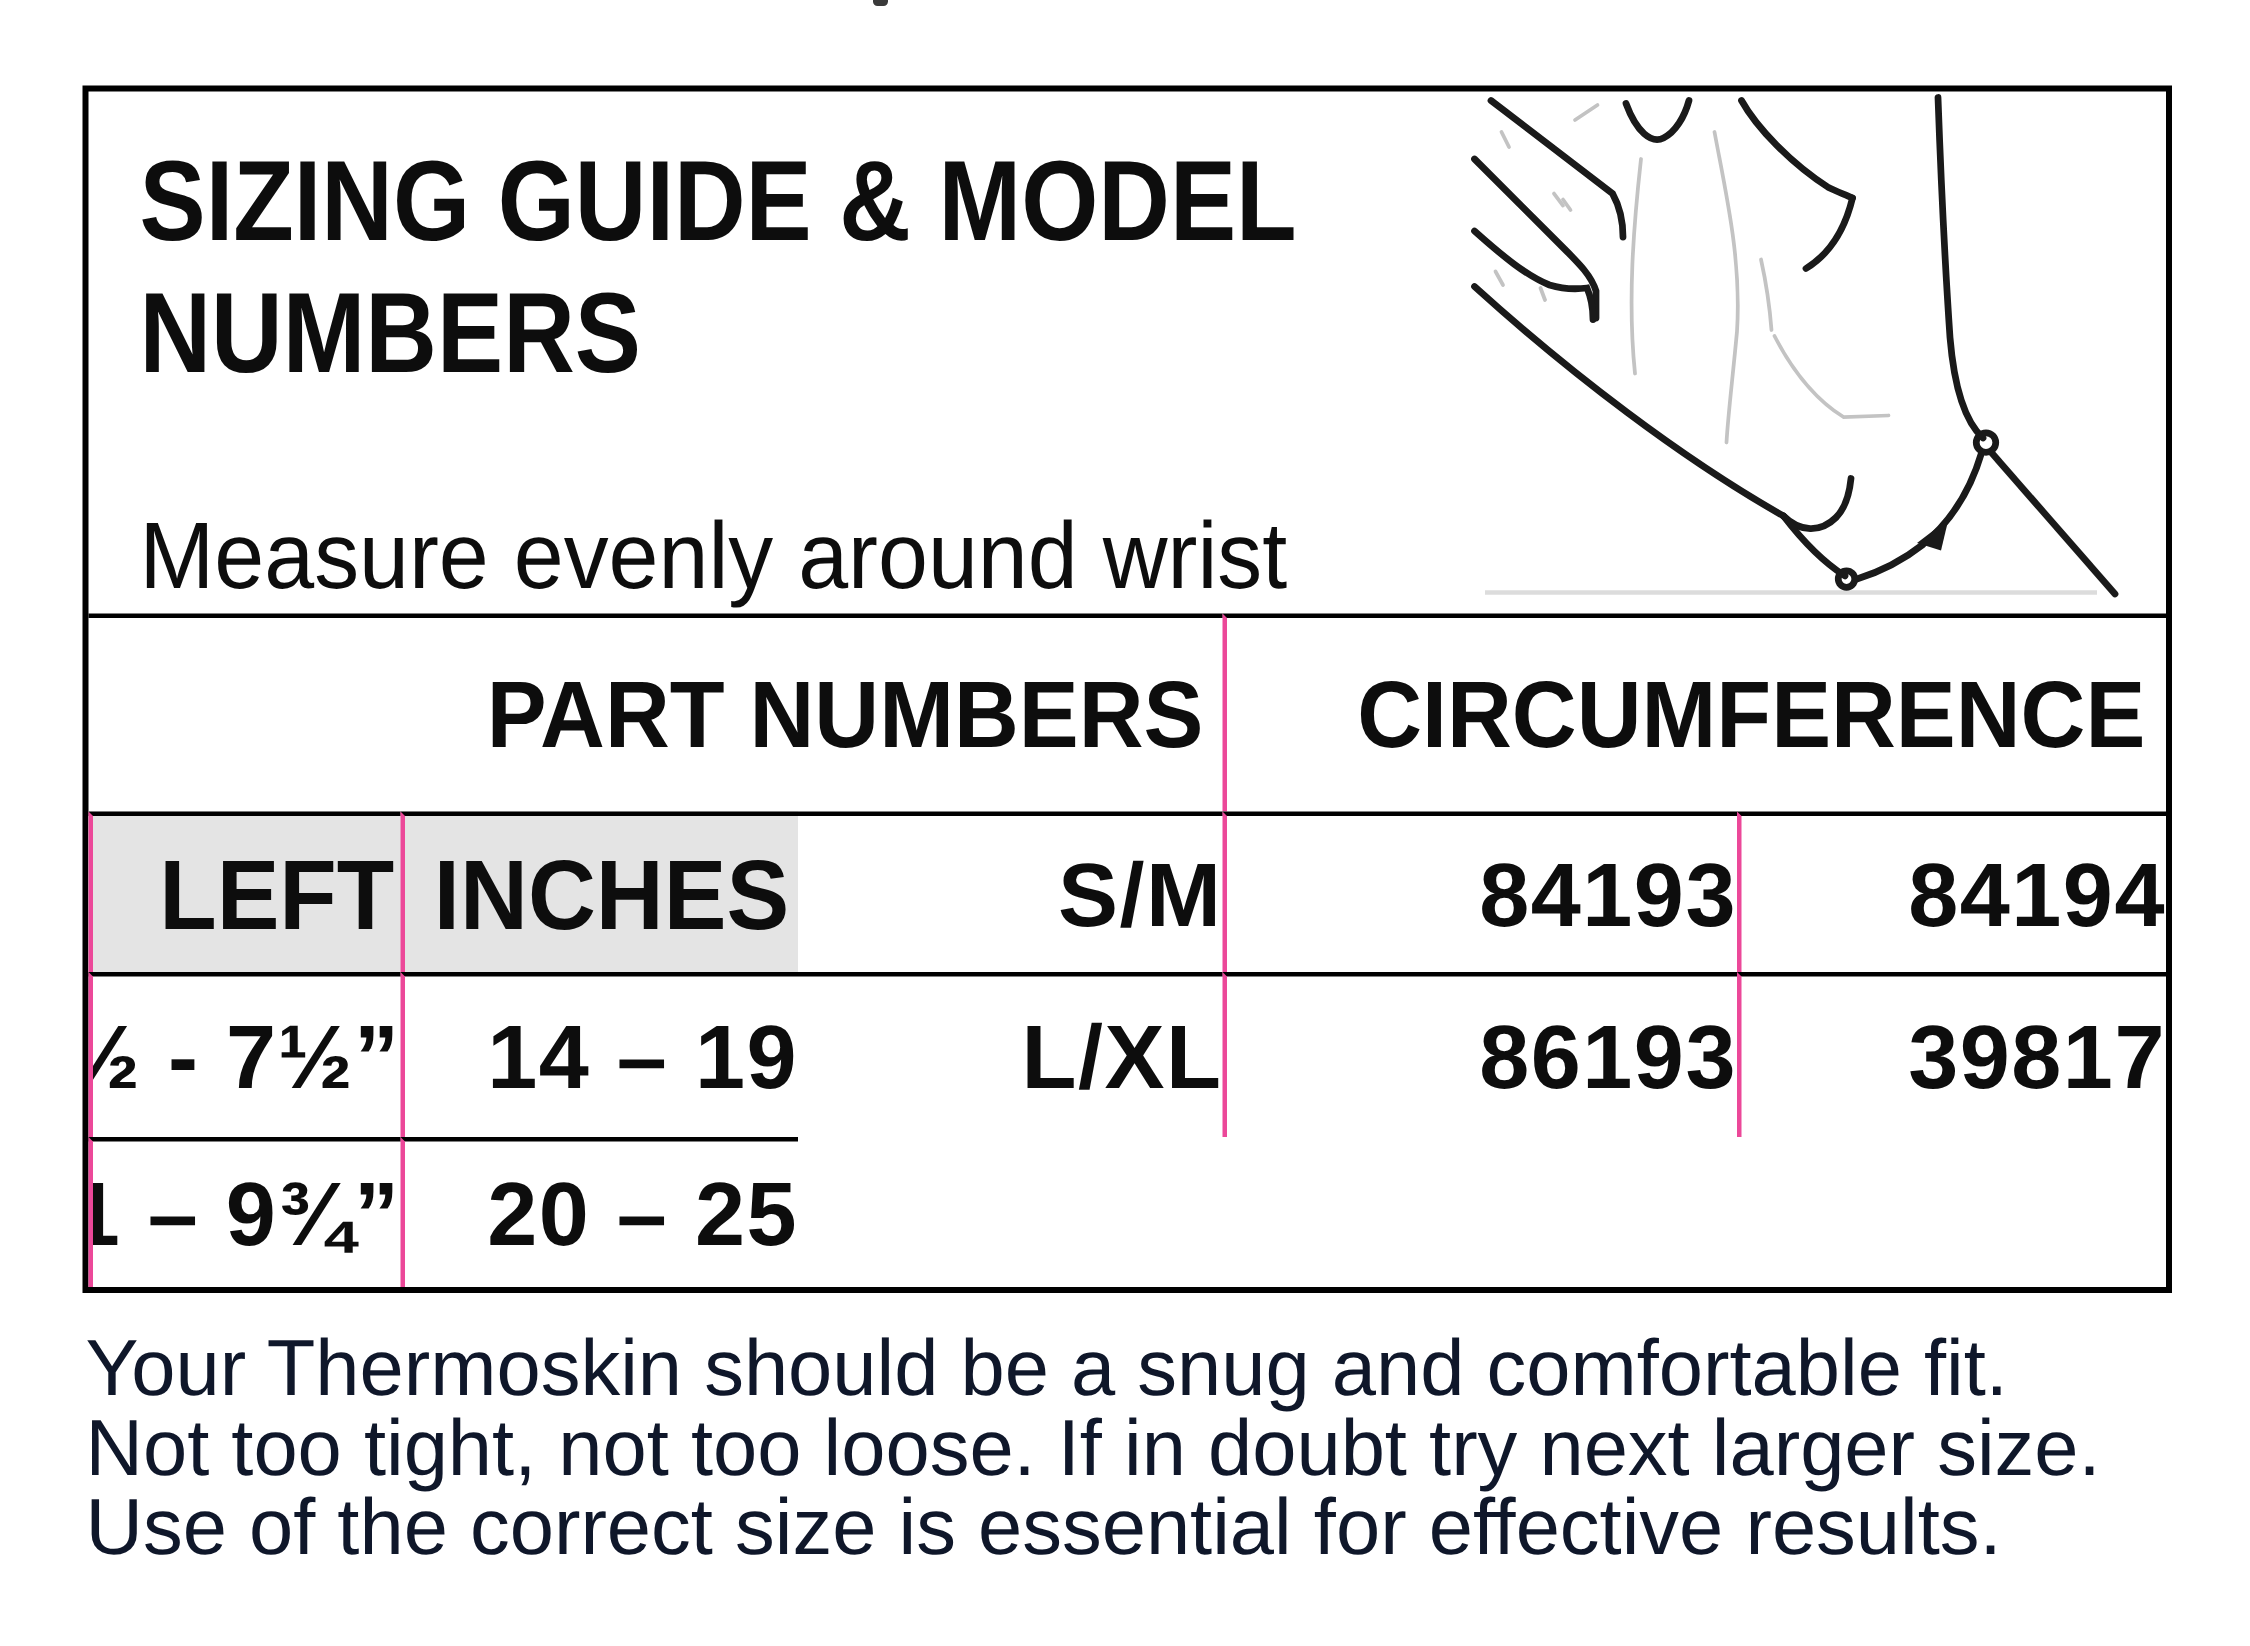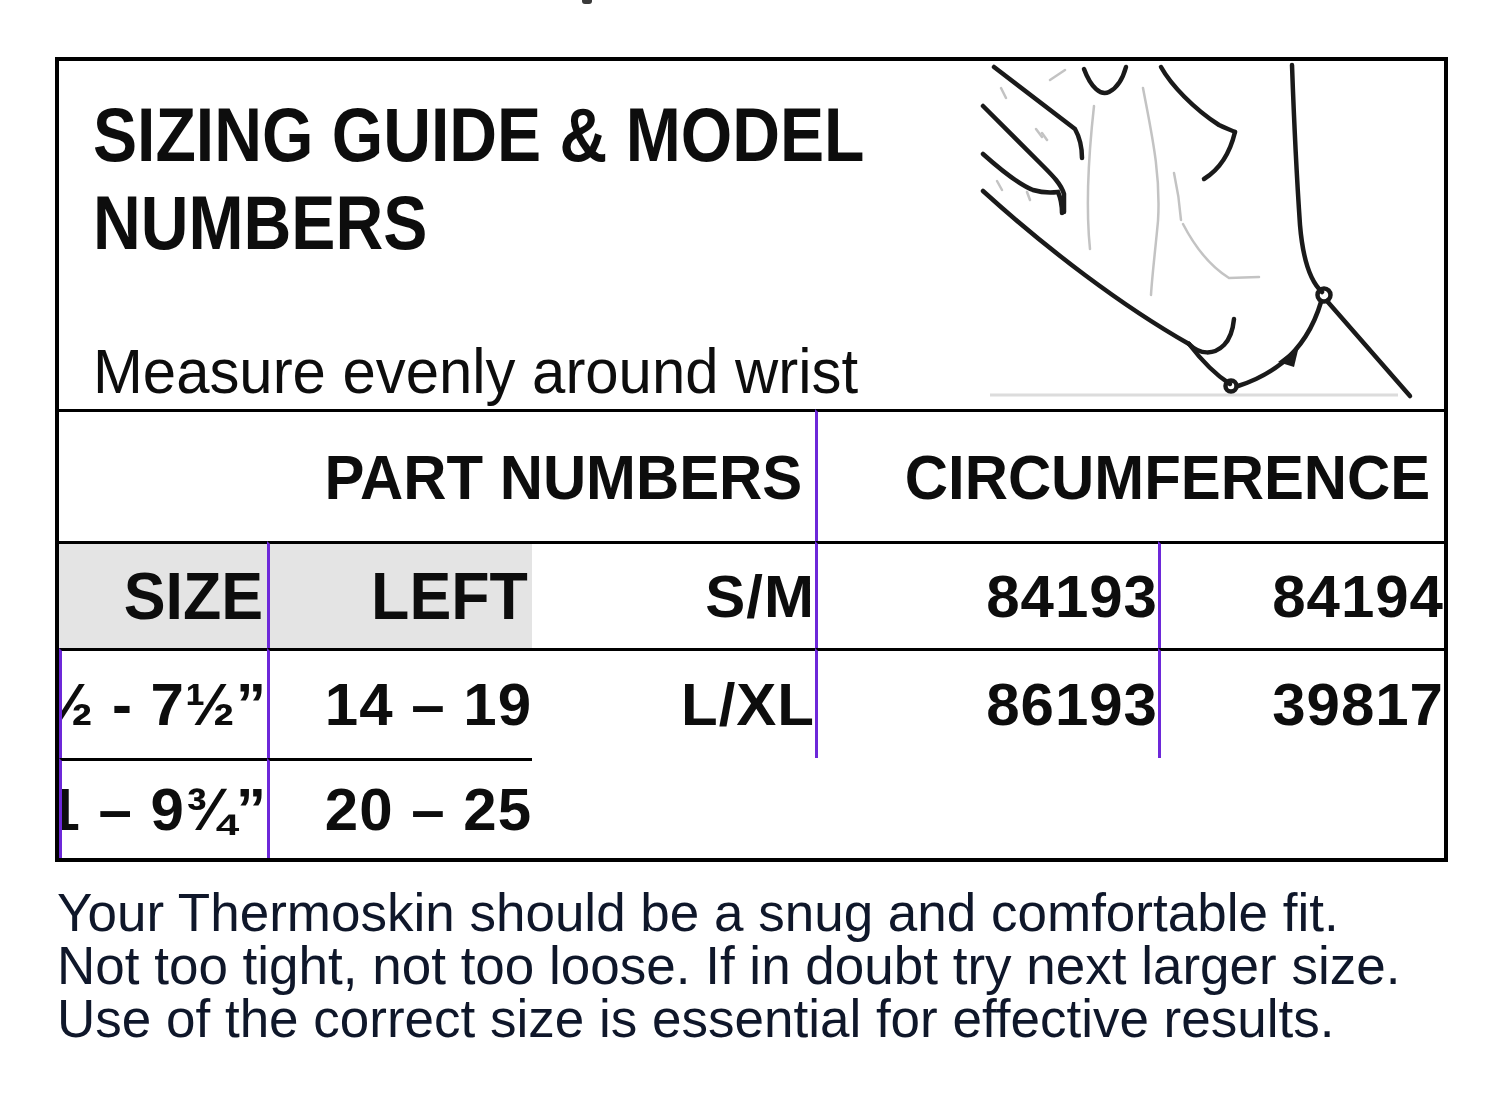--- a/index.html
+++ b/index.html
@@ -13,21 +13,21 @@
 
   
   .tbl { position:absolute; left:55px; top:57px; width:1393px; height:805px;
          border:4px solid #000; background:#fff;
          display:grid;
          grid-template-columns:208px 265px 283px 343px 1fr;
          grid-template-rows:348px 132px 107px 110px 1fr; }
 
   .cell { display:flex; align-items:center; justify-content:flex-end;
           border-top:3px solid #000; overflow:hidden; }
-  .bl   { border-left:3px solid #6d28d9; }
+  .bl   { border-left:3px solid #ec4899; }
   .graybg { background:#e4e4e4; }
 
   .title-cell { grid-column:1/6; position:relative; border:none; }
 
   .title-text { position:absolute; left:34px; top:30px; width:920px;
                 font-size:76px; line-height:88px; font-weight:bold;
                 letter-spacing:0; transform:scaleX(0.87); transform-origin:left top; }
   .subtitle-text { position:absolute; left:34px; bottom:2px; white-space:nowrap;
                    font-size:63px; font-weight:400;
                    transform:scaleX(0.95); transform-origin:left bottom; }
@@ -100,25 +100,25 @@
       </svg>
     </div>
 
     <div class="cell gh-part">
       <span class="gh-text">PART NUMBERS</span>
     </div>
     <div class="cell gh-circ bl">
       <span class="gh-text">CIRCUMFERENCE</span>
     </div>
 
-    <div class="cell graybg">
-      <span class="sub-text">SIZE</span>
+    <div class="cell graybg bl">
+      <span class="sub-text">LEFT</span>
     </div>
     <div class="cell graybg bl">
-      <span class="sub-text">LEFT</span>
+      <span class="sub-text">INCHES</span>
     </div>
 
     <div class="cell">
       <span class="data-text">S/M</span>
     </div>
     <div class="cell bl">
       <span class="data-text">84193</span>
     </div>
     <div class="cell bl">
       <span class="data-text">84194</span>

